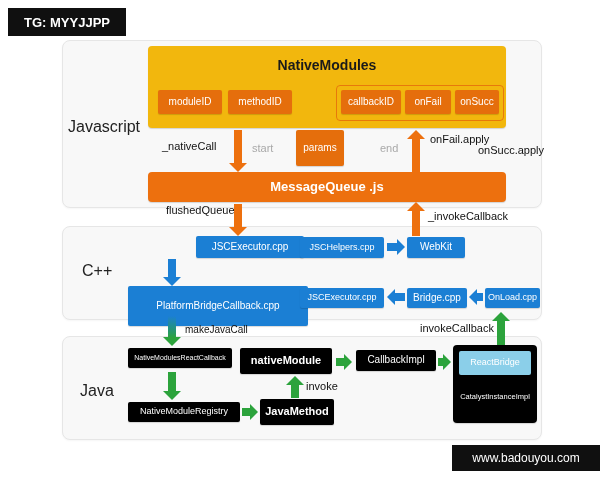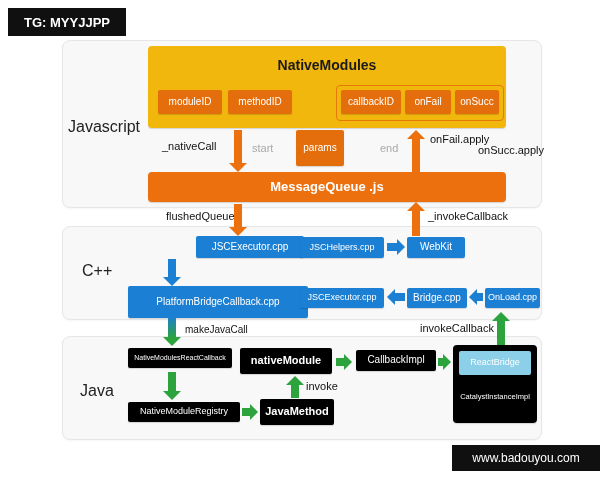--- a/index.html
+++ b/index.html
@@ -98,21 +98,21 @@
 <div class="arr arr-v up c-orange" style="left:407px;top:130px;height:42px;">
     <span class="shaft"></span>
     <span class="head"></span>
   </div>
 <div class="lbl dim" style="left:380px;top:142px;">end</div>
 <div class="lbl" style="left:430px;top:133px;">onFail.apply</div>
 <div class="lbl" style="left:430px;top:144px;margin-left:48px;">onSucc.apply</div>
 
 <div class="box orange2" style="left:148px;top:172px;width:358px;height:30px;font-size:13px;font-weight:bold;border-radius:4px;">MessageQueue .js</div>
 
-<div class="lbl" style="left:166px;top:210px;">flushedQueue</div>
+<div class="lbl" style="left:166px;top:204px;">flushedQueue</div>
 <div class="arr arr-v down c-orange" style="left:229px;top:204px;height:32px;">
     <span class="shaft"></span>
     <span class="head"></span>
   </div>
 <div class="arr arr-v up c-orange" style="left:407px;top:202px;height:34px;">
     <span class="shaft"></span>
     <span class="head"></span>
   </div>
 <div class="lbl" style="left:428px;top:210px;">_invokeCallback</div>
 
@@ -122,21 +122,21 @@
     <span class="shaft"></span>
     <span class="head"></span>
   </div>
 <div class="box blue" style="left:407px;top:237px;width:58px;height:21px;font-size:10px;">WebKit</div>
 
 <div class="arr arr-v down c-blue" style="left:163px;top:259px;height:27px;">
     <span class="shaft"></span>
     <span class="head"></span>
   </div>
 
-<div class="box blue" style="left:128px;top:286px;width:180px;height:32px;font-size:10px;">PlatformBridgeCallback.cpp</div>
+<div class="box blue" style="left:128px;top:286px;width:180px;height:40px;font-size:10px;">PlatformBridgeCallback.cpp</div>
 <div class="box blue" style="left:300px;top:288px;width:84px;height:20px;font-size:9px;">JSCExecutor.cpp</div>
 <div class="arr arr-h left c-blue" style="left:387px;top:289px;width:18px;">
     <span class="shaft"></span>
     <span class="head"></span>
   </div>
 <div class="box blue" style="left:407px;top:288px;width:60px;height:20px;font-size:10px;">Bridge.cpp</div>
 <div class="arr arr-h left c-blue" style="left:469px;top:289px;width:14px;">
     <span class="shaft"></span>
     <span class="head"></span>
   </div>

